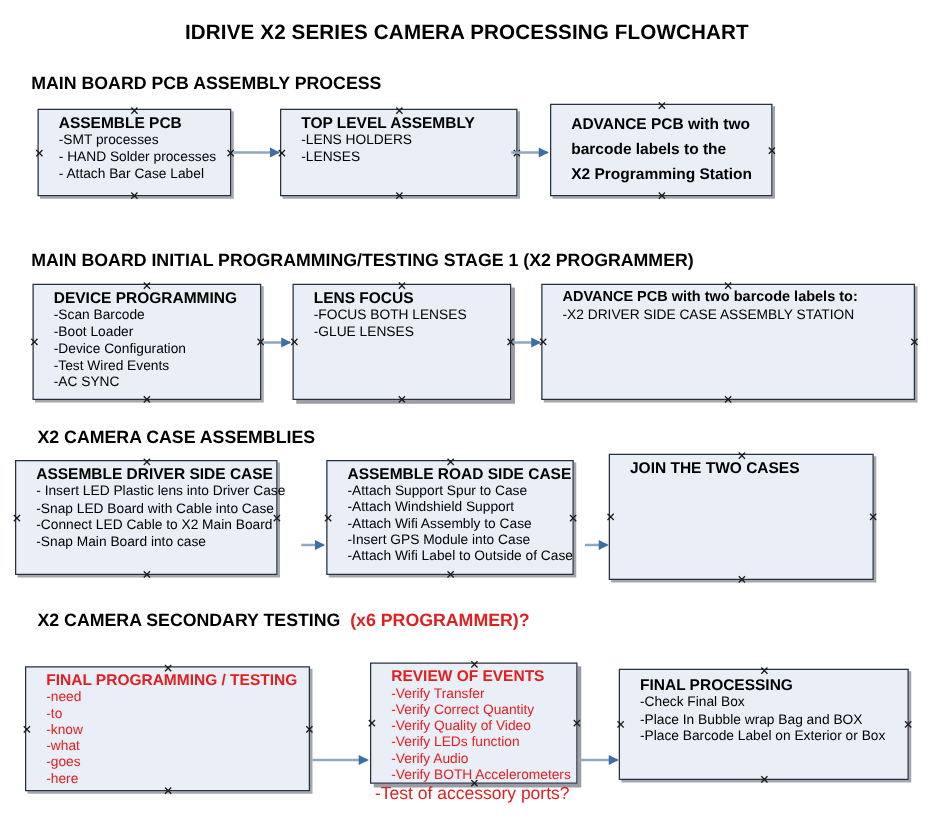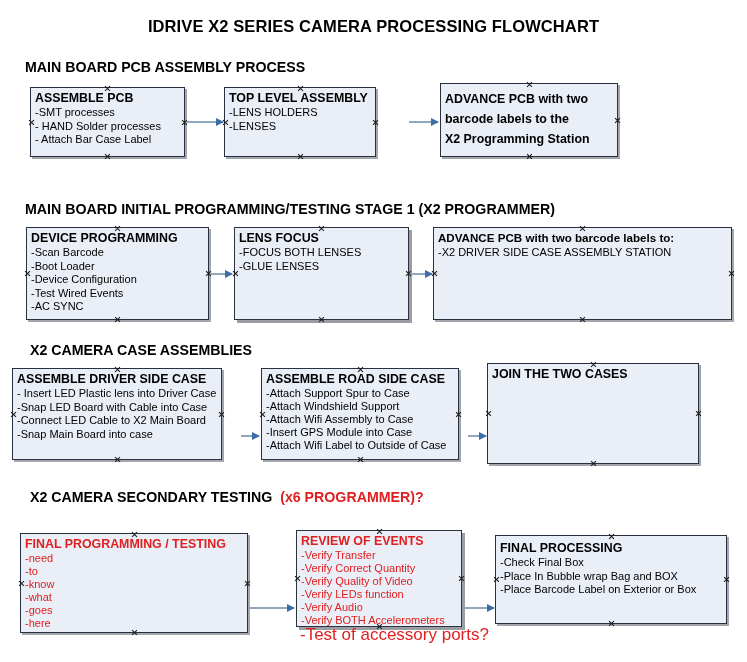--- a/index.html
+++ b/index.html
@@ -52,21 +52,21 @@
     border: 1px solid #27313f;
     box-sizing: border-box;
     box-shadow: 2px 2px 0 rgba(90,95,105,0.55);
     overflow: visible;
   }
   .box.thick {
     border: 1px solid #2b3340;
     box-shadow: 3px 3px 0 rgba(120,125,133,0.75);
   }
   .box-inner {
-    padding: 3px 4px 2px 4px;
+    padding: 3px 4px 2px 16px;
   }
   .box h4 {
     margin: 0 0 1px 0;
     font-size: 12.4px;
     font-weight: bold;
     line-height: 14px;
     white-space: nowrap;
   }
   .box h4.small { font-size: 11.6px; }
   .box ul {
@@ -126,21 +126,21 @@
     top: -3px;
     width: 0; height: 0;
     border-left: 8px solid #3a6ea5;
     border-top: 4px solid transparent;
     border-bottom: 4px solid transparent;
   }
 
   
   .overflow-line {
     position: absolute;
-    font-size: 17px;
+    font-size: 14px;
     line-height: 13.6px;
     color: #e02020;
     white-space: nowrap;
   }
 </style>
 </head>
 <body>
 
 <div id="canvas">
 
@@ -160,21 +160,21 @@
     <span class="handle" style="left:50%; top:0;"></span>
     <span class="handle" style="left:50%; top:100%;"></span>
     <span class="handle" style="left:0; top:50%;"></span>
     <span class="handle" style="left:100%; top:50%;"></span>
   </div>
 
   <div class="conn" style="left:187px; top:121px; width:36px;">
     <span class="head"></span>
   </div>
 
-  <div class="box" style="left:224px; top:87px; width:152px; height:70px;">
+  <div class="box" style="left:224px; top:87px; width:190px; height:70px;">
     <div class="box-inner">
       <h4>TOP LEVEL ASSEMBLY</h4>
       <ul>
         <li>-LENS HOLDERS</li>
         <li>-LENSES</li>
       </ul>
     </div>
     <span class="handle" style="left:50%; top:0;"></span>
     <span class="handle" style="left:50%; top:100%;"></span>
     <span class="handle" style="left:0; top:50%;"></span>

